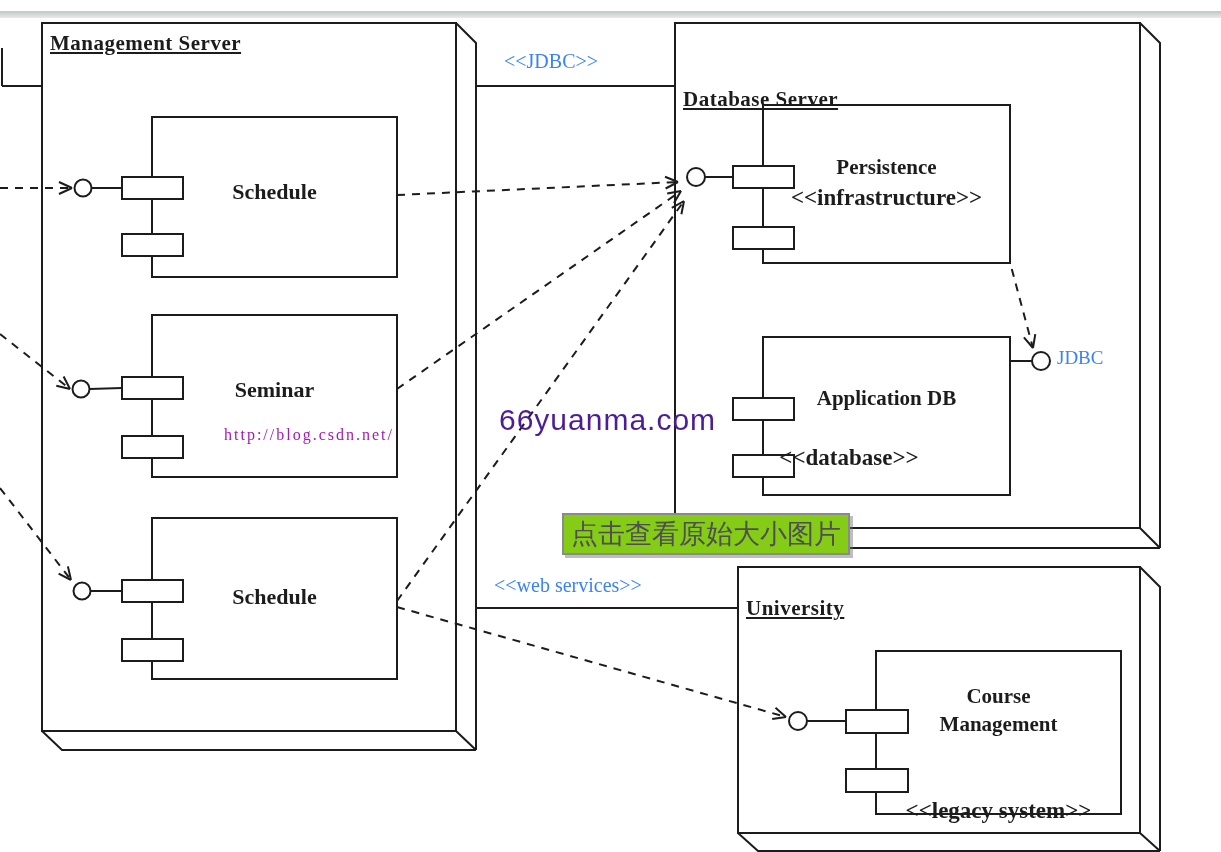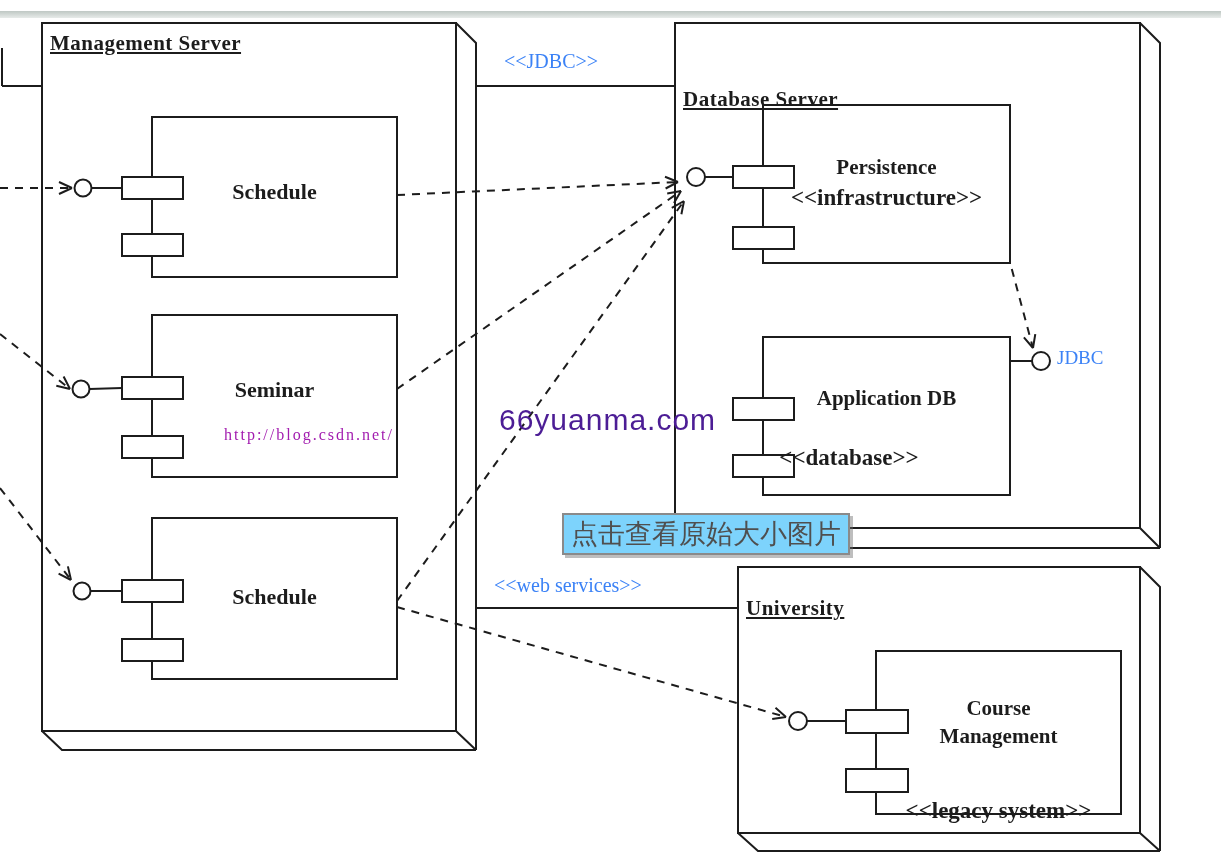--- a/index.html
+++ b/index.html
@@ -17,24 +17,24 @@
     font-size:22px;text-align:center;}
   .stereotype{font-family:"Liberation Serif","DejaVu Serif",serif;font-weight:bold;
     font-size:23px;text-align:center;}
   .tech-label{font-family:Liberation Serif, serif;
     font-size:20px;color:#3b82f6;}
   .watermark-serif{font-family:"Liberation Serif","DejaVu Serif",serif;
     font-size:16px;color:#a21caf;letter-spacing:2px;}
   .watermark-sans{font-family:"Liberation Sans","DejaVu Sans",sans-serif;
     font-size:30px;color:#4c1d95;letter-spacing:1px;}
   .wrapname{white-space:normal;line-height:28px;}
-  .wrapname .inner{display:block;width:160px;margin:12px auto;}
+  .wrapname .inner{display:block;width:160px;margin:0 auto;}
   #tooltip{
     position:absolute;left:562px;top:513px;height:38px;line-height:38px;
-    padding:0 7px;background:#7dd3fc;border:2px solid #8a8a8a;
+    padding:0 7px;background:#84cc16;border:2px solid #8a8a8a;
     box-shadow:3px 3px 0 rgba(110,110,110,0.45);
     font-family:"DejaVu Sans","Liberation Sans",sans-serif;
     font-size:27px;color:#4f4f4f;white-space:nowrap;z-index:10;}
 </style>
 </head>
 <body>
 
 <div id="stage">
 
   <div id="topband"></div>

